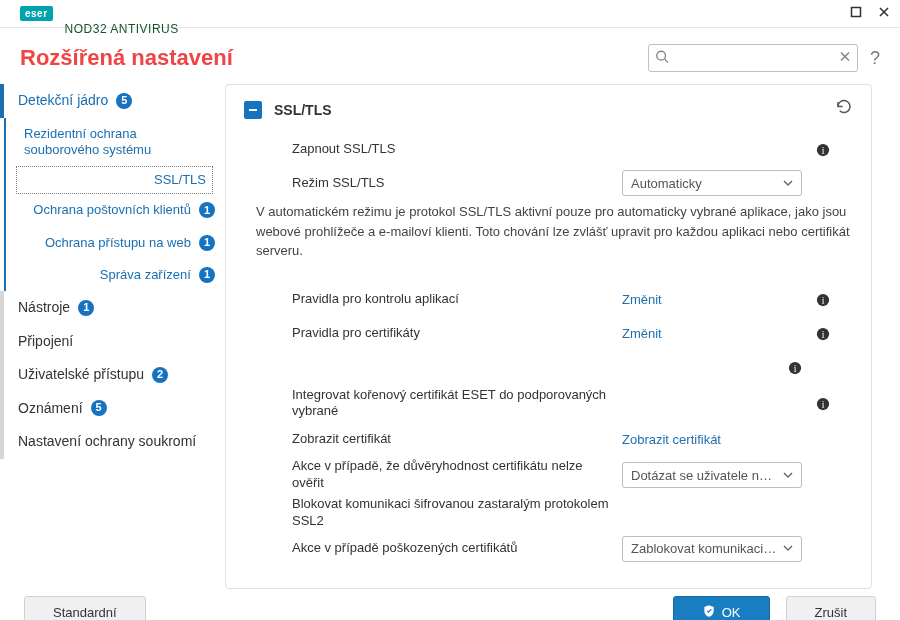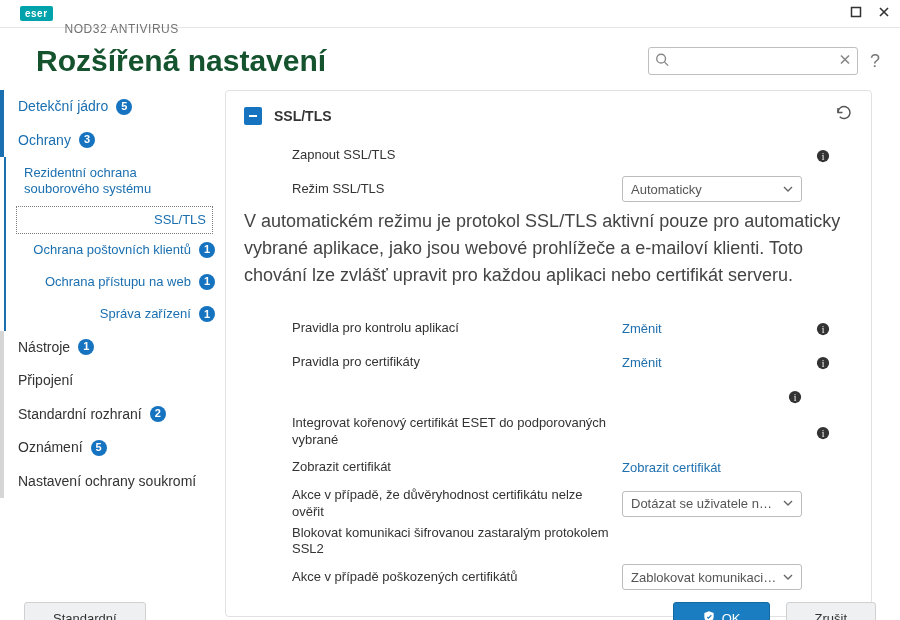--- a/index.html
+++ b/index.html
@@ -11,29 +11,29 @@
     background: #fff;
   }
 
   
   .titlebar {
     display: flex; align-items: center; justify-content: space-between;
     height: 28px; padding: 0 10px 0 20px; border-bottom: 1px solid #e5e5e5;
   }
   .brand { display: flex; align-items: center; gap: 12px; }
   .brand-badge { background: #00a3ac; color: #fff; font-size: 10px; font-weight: bold; padding: 2px 5px; border-radius: 2px; letter-spacing: 0.5px; }
-  .brand-name { font-size: 12px; color: #737373; letter-spacing: 0.5px; margin-top: 30px; }
+  .brand-name { font-size: 12px; color: #14532d; letter-spacing: 0.5px; margin-top: 30px; }
   .winctrl { display: flex; gap: 16px; }
 
   
   .headerrow {
     display: flex; align-items: center; justify-content: space-between;
     padding: 16px 20px 12px 20px;
   }
-  .pagetitle { font-size: 30px; font-weight: 600; color: #14532d; margin-left: 16px; }
+  .pagetitle { font-size: 22px; font-weight: 600; color: #ef4444; }
   .headerrow-right { display: flex; align-items: center; gap: 12px; }
   .searchwrap { position: relative; width: 210px; }
   .search {
     width: 100%; height: 28px; border: 1px solid #bfbfbf; border-radius: 3px;
     padding: 0 26px 0 28px; font-size: 13px; outline: none;
   }
   .searchicon { position: absolute; left: 7px; top: 50%; transform: translateY(-50%); color: #888; }
   .clearicon  { position: absolute; right: 7px; top: 50%; transform: translateY(-50%); color: #888; cursor: pointer; }
   .helpicon { font-size: 18px; color: #777; cursor: pointer; }
 
@@ -79,21 +79,21 @@
     display: grid;
     grid-template-columns: 370px 180px 20px;
     column-gap: 8px;
     align-items: center;
     min-height: 30px; margin: 4px 0;
   }
   .row .label { color: #333; font-size: 13px; line-height: 1.3; margin-left: 48px; }
   .row .info { color: #222; text-align: right; }
   .info svg { vertical-align: middle; }
 
-  .desc { font-size: 18px; color: #444; line-height: 1.5; margin: 4px 0 24px 0; }
+  .desc { font-size: 13px; color: #444; line-height: 1.5; margin: 4px 0 24px 12px; }
 
   .select {
     width: 180px; height: 26px; border: 1px solid #bcbcbc; border-radius: 3px;
     display: inline-flex; align-items: center; justify-content: space-between;
     padding: 0 8px; color: #555; background: #fff; cursor: pointer; font-size: 13px;
     white-space: nowrap; overflow: hidden;
   }
   .select .selval { overflow: hidden; text-overflow: ellipsis; }
   .chev { color: #666; flex-shrink: 0; margin-left: 6px; }
 
@@ -160,24 +160,20 @@
   </div>
 </div>
 
 <div class="main">
 
   <div class="sidebar">
     <div class="navitem active">
       <span>Detekční jádro</span>
       <span class="badge">5</span>
     </div>
-    <div class="navitem blue" style="border-left-color:#1a6fb0">
-      <span>Ochrany</span>
-      <span class="badge">3</span>
-    </div>
     <div class="nav-subcol">
       <div class="subitem">
         <span>Rezidentní ochrana souborového systému</span>
       </div>
       <div class="subitem seldotted">
         <span>SSL/TLS</span>
       </div>
       <div class="subitem">
         <span>Ochrana poštovních klientů</span>
         <span class="badge">1</span>
@@ -192,21 +188,21 @@
       </div>
     </div>
     <div class="navitem" style="border-left-color:#d6d6d6">
       <span>Nástroje</span>
       <span class="badge">1</span>
     </div>
     <div class="navitem" style="border-left-color:#d6d6d6">
       <span>Připojení</span>
     </div>
     <div class="navitem" style="border-left-color:#d6d6d6">
-      <span>Standardní rozhraní</span>
+      <span>Uživatelské přístupu</span>
       <span class="badge">2</span>
     </div>
     <div class="navitem" style="border-left-color:#d6d6d6">
       <span>Oznámení</span>
       <span class="badge">5</span>
     </div>
     <div class="navitem" style="border-left-color:#d6d6d6">
       <span>Nastavení ochrany soukromí</span>
     </div>
   </div>

